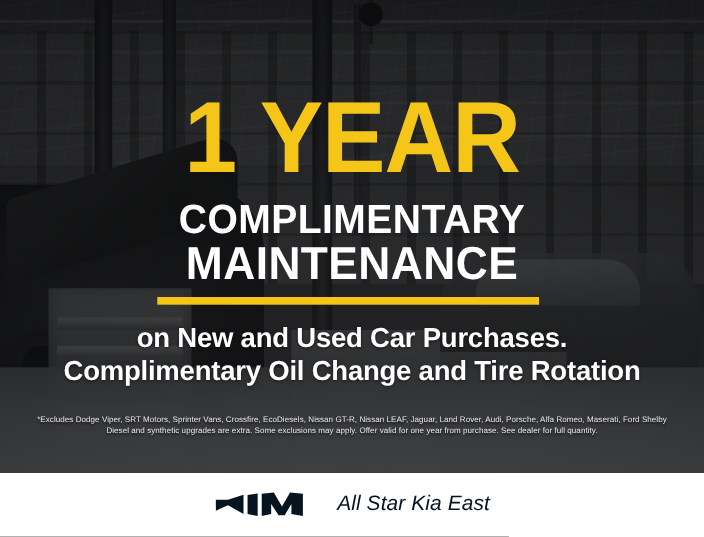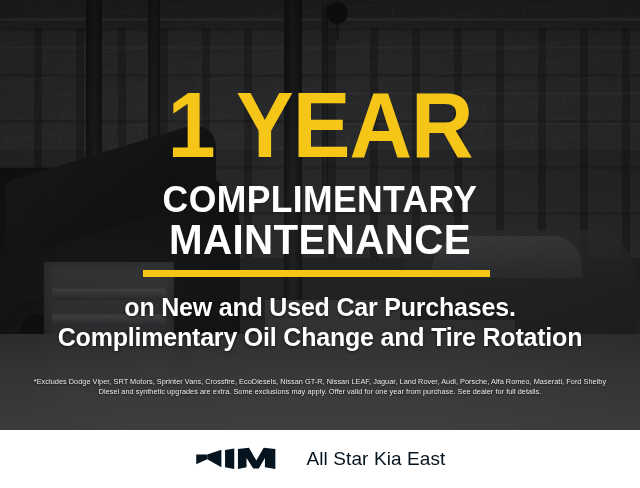--- a/index.html
+++ b/index.html
@@ -167,21 +167,21 @@
     font-size:7.3px;line-height:10.3px;
     letter-spacing:.05px;
     text-shadow:0 1px 2px rgba(0,0,0,.6);
   }
   .disclaimer span{display:block;text-align:center;}
 
   
   .footer{
     position:absolute;left:0;bottom:0;width:640px;height:58px;
     background:#ffffff;
-    display:flex;align-items:center;justify-content:center;gap:20px;
+    display:flex;align-items:center;justify-content:center;gap:20px;font-style:italic;
   }
   .kia-logo{display:block;width:92px;height:24px;}
   .dealer-name{
     color:#05141F;font-size:19px;font-weight:normal;letter-spacing:.1px;
     white-space:nowrap;
   }
 </style>
 </head>
 <body>
 
@@ -238,21 +238,21 @@
 
     <div class="rule"></div>
 
     <div class="sub">
       <span>on New and Used Car Purchases.</span>
       <span>Complimentary Oil Change and Tire Rotation</span>
     </div>
 
     <div class="disclaimer">
       <span>*Excludes Dodge Viper, SRT Motors, Sprinter Vans, Crossfire, EcoDiesels, Nissan GT-R, Nissan LEAF, Jaguar, Land Rover, Audi, Porsche, Alfa Romeo, Maserati, Ford Shelby</span>
-      <span>Diesel and synthetic upgrades are extra. Some exclusions may apply. Offer valid for one year from purchase. See dealer for full details.</span>
+      <span>Diesel and synthetic upgrades are extra. Some exclusions may apply. Offer valid for one year from purchase. See dealer for full quantity.</span>
     </div>
   </div>
 
   <div class="footer">
     <span class="kia-logo-wrap">
       <svg class="kia-logo" viewBox="0 0 300 78" xmlns="http://www.w3.org/2000/svg" aria-hidden="true">
         <g fill="#05141F">
 
           <path d="M4 24 L40 24 L40 40 L4 56 Z"></path>
           <path d="M40 24 L86 9 L86 66 L40 40 Z"></path>

